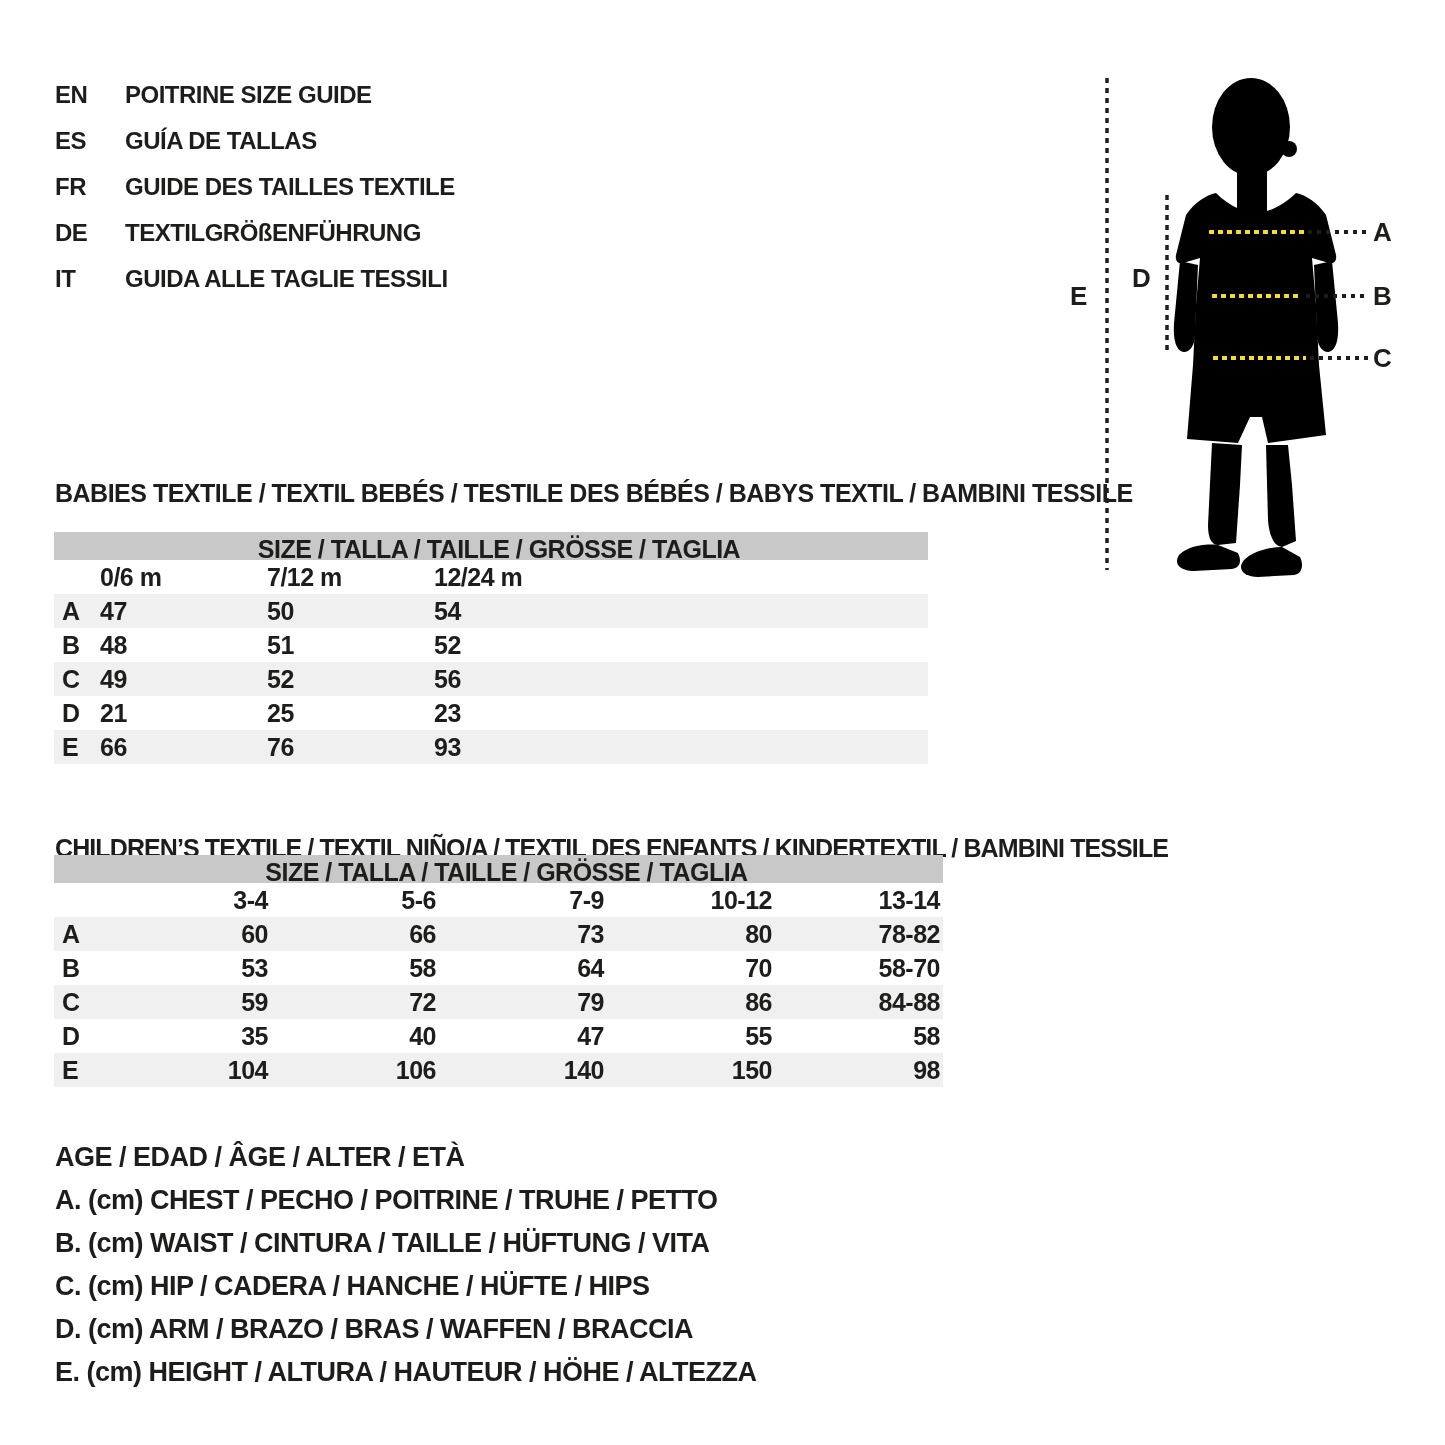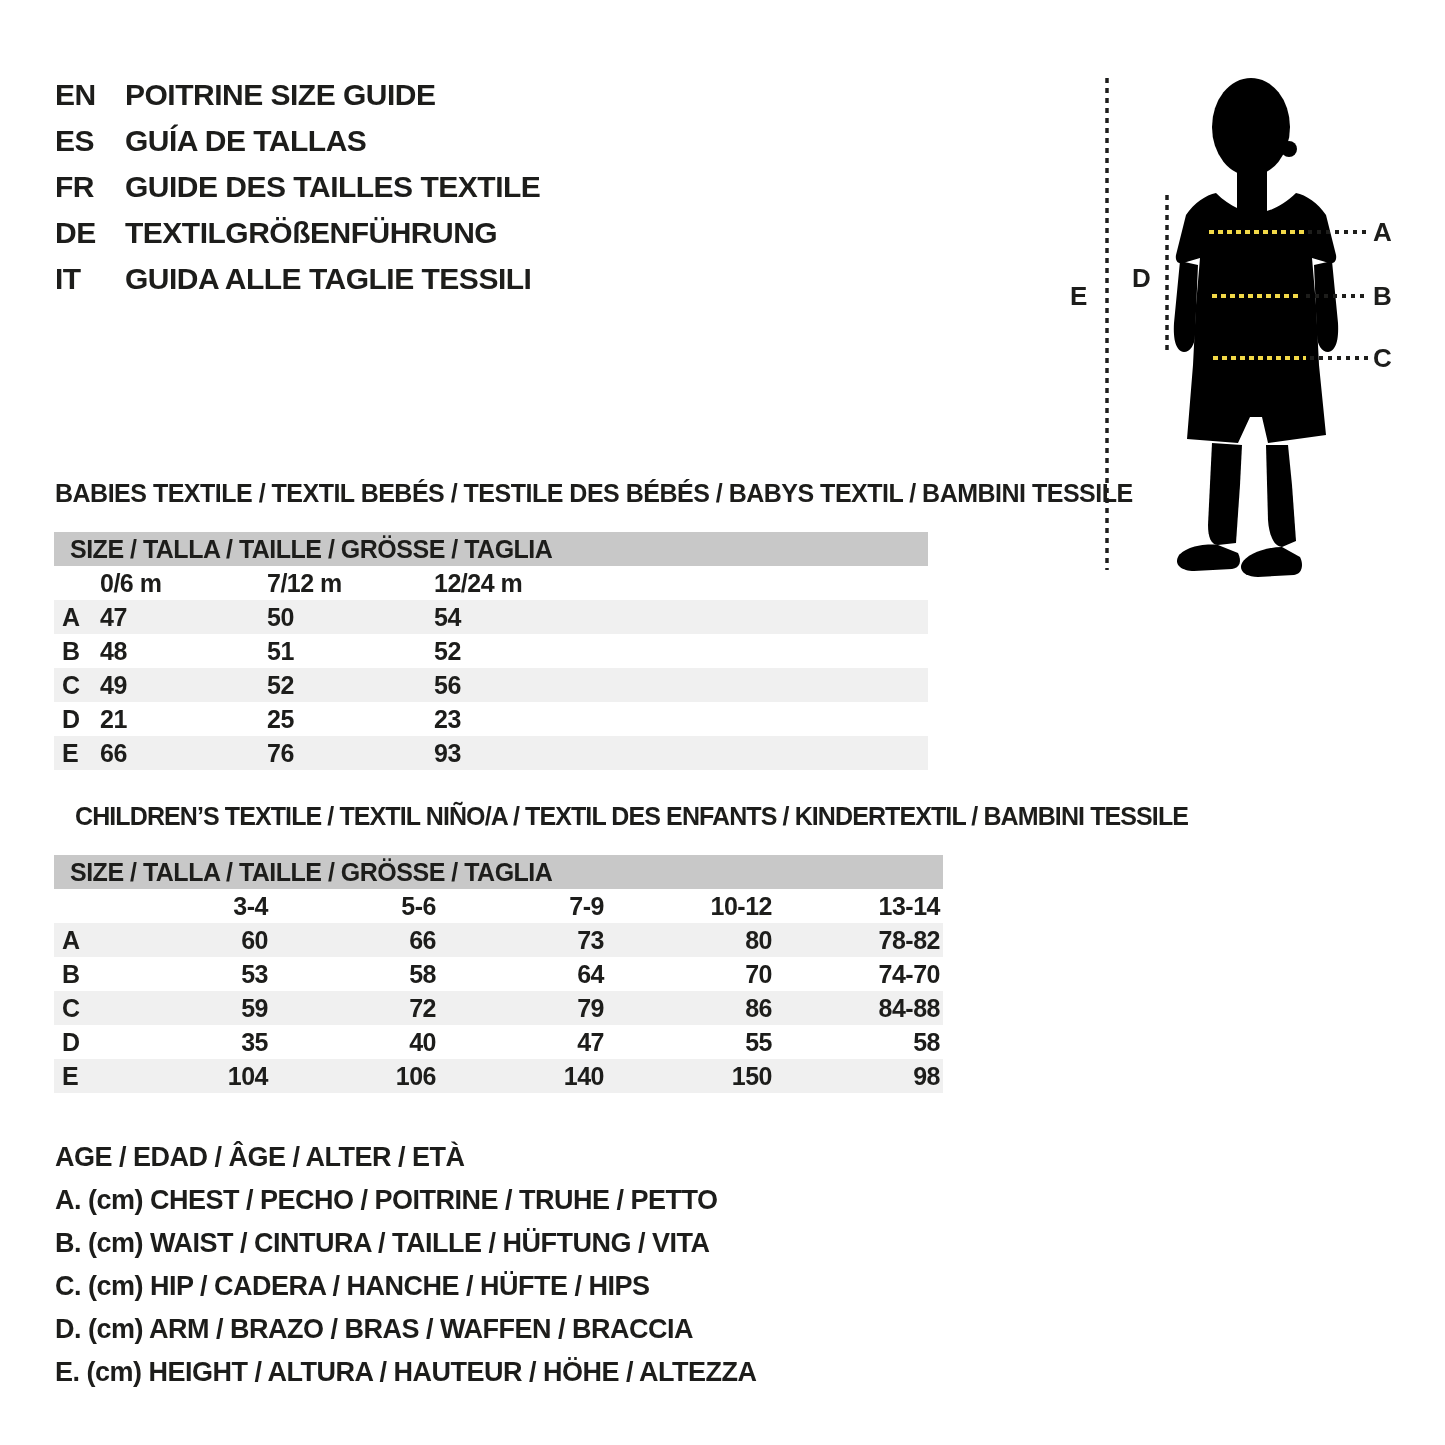--- a/index.html
+++ b/index.html
@@ -10,31 +10,31 @@
     --accent_yellow:#f2d948;
   }
   html,body{margin:0;padding:0;background:#ffffff;}
   .page{
     position:relative;width:1445px;height:1445px;background:#ffffff;
     font-family:"Liberation Sans", sans-serif;font-weight:700;color:var(--text);
     overflow:hidden;letter-spacing:-0.5px;
   }
   
   .lang-block{position:absolute;left:55px;top:72px;}
-  .lang-row{display:flex;height:46px;align-items:center;font-size:30px;}
+  .lang-row{display:flex;height:46px;align-items:center;font-size:24px;}
   .lang-code{width:70px;}
   
   .section-title{position:absolute;left:55px;font-size:25px;white-space:nowrap;}
   .babies-title{top:479px;}
-  .children-title{top:802px;letter-spacing:-0.9px;margin-left:20px;}
+  .children-title{top:834px;letter-spacing:-0.9px;}
   
   .size-table{position:absolute;left:54px;}
   .babies-table{top:532px;width:874px;}
   .children-table{top:855px;width:889px;}
-  .size-bar{height:34px;line-height:34px;background:var(--bar);padding-left:16px;font-size:25px;box-sizing:border-box;}
+  .size-bar{height:28px;line-height:34px;background:var(--bar);padding-left:16px;font-size:25px;box-sizing:border-box;text-align:center;}
   .trow{display:flex;height:34px;align-items:center;font-size:25px;}
   .trow.shade{background:var(--zebra);}
   .tlabel{width:46px;padding-left:8px;box-sizing:border-box;}
   .babies-table .tcell{width:167px;text-align:left;}
   .children-table .tcell{width:168px;text-align:right;}
   
   .legend{position:absolute;left:55px;top:1136px;}
   .legend-line{height:43px;line-height:43px;font-size:27px;white-space:nowrap;}
   
   .figure-wrap{position:absolute;left:1060px;top:65px;width:340px;height:525px;}
@@ -166,21 +166,21 @@
       <span class="tcell">73</span>
       <span class="tcell">80</span>
       <span class="tcell">78-82</span>
     </div>
     <div class="trow">
       <span class="tlabel">B</span>
       <span class="tcell">53</span>
       <span class="tcell">58</span>
       <span class="tcell">64</span>
       <span class="tcell">70</span>
-      <span class="tcell">74-70</span>
+      <span class="tcell">58-70</span>
     </div>
     <div class="trow shade">
       <span class="tlabel">C</span>
       <span class="tcell">59</span>
       <span class="tcell">72</span>
       <span class="tcell">79</span>
       <span class="tcell">86</span>
       <span class="tcell">84-88</span>
     </div>
     <div class="trow">

